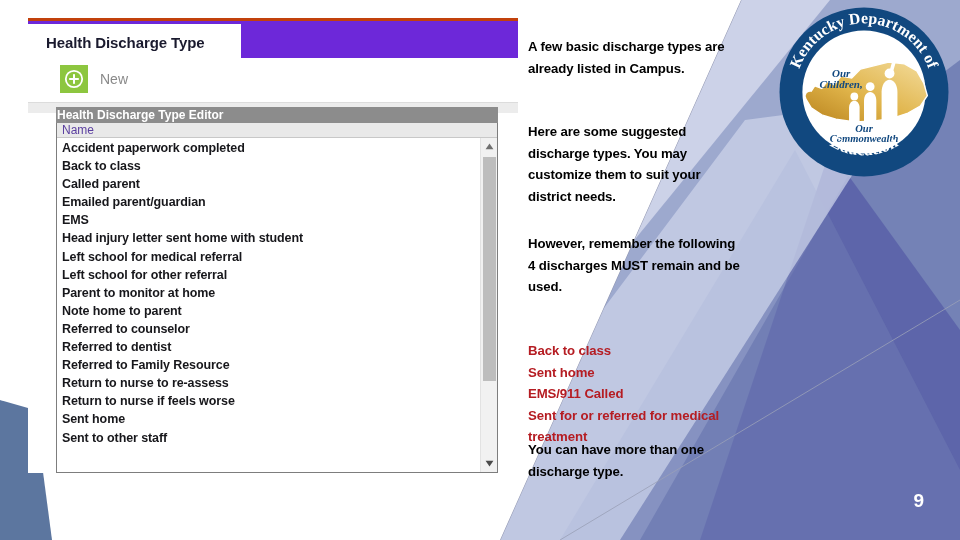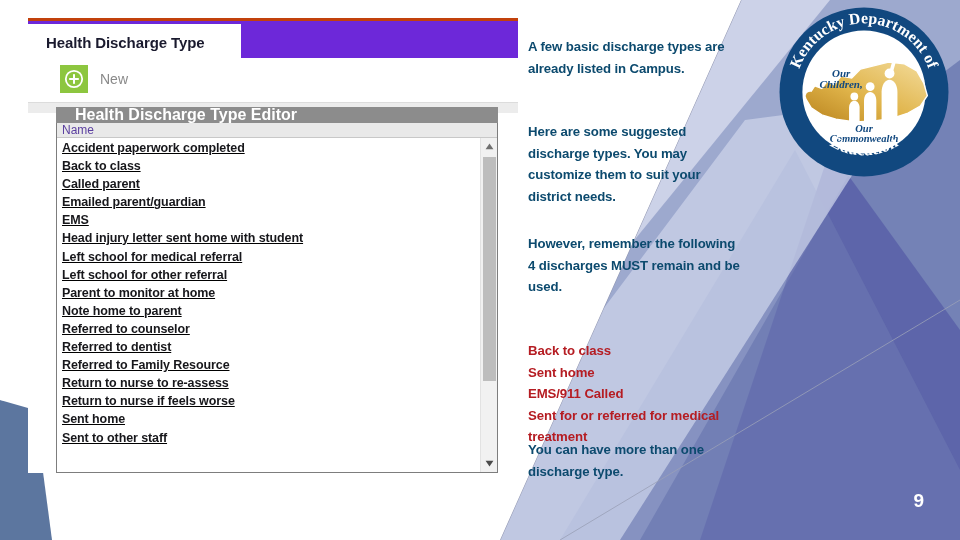--- a/index.html
+++ b/index.html
@@ -119,24 +119,24 @@
     left: 28px;
     top: 89px;
     width: 442px;
     height: 366px;
     box-sizing: border-box;
   }
   .editor-title {
     height: 16px;
     background: #8c8c8c;
     color: #ffffff;
-    font-size: 16px;
+    font-size: 12px;
     font-weight: bold;
     line-height: 16px;
-    padding-left: 19px;
+    padding-left: 1px;
     box-sizing: border-box;
     white-space: nowrap;
     overflow: hidden;
   }
   .grid-box {
     height: 350px;
     border: 1px solid #7d7d7d;
     border-top: none;
     box-sizing: border-box;
     background: #ffffff;
@@ -157,21 +157,20 @@
     color: #5b3fa0;
     font-weight: normal;
     padding-left: 5px;
     white-space: nowrap;
   }
   .grid-body {
     flex: 1 1 auto;
     display: flex;
     position: relative;
     overflow: hidden;
-    text-decoration: underline;
   }
   .rows {
     flex: 1 1 auto;
     padding-top: 1px;
     overflow: hidden;
   }
   .grid-row {
     height: 18.1px;
     line-height: 18.1px;
     font-size: 12.5px;
@@ -217,21 +216,21 @@
   }
 
   
   .slide-text {
     position: absolute;
     left: 528px;
     z-index: 3;
     width: 215px;
     font-size: 13.2px;
     line-height: 21.5px;
-    color: #0c4a6e;
+    color: #000000;
     font-weight: bold;
     letter-spacing: -0.1px;
   }
   .slide-text.p1 { top: 36px; }
   .slide-text.p2 { top: 121px; }
   .slide-text.p3 { top: 233px; }
   .slide-text.p4 { top: 340px; color: #b51c22; }
   .slide-text.p5 { top: 439px; }
   .slide-text p { margin: 0; }
 

